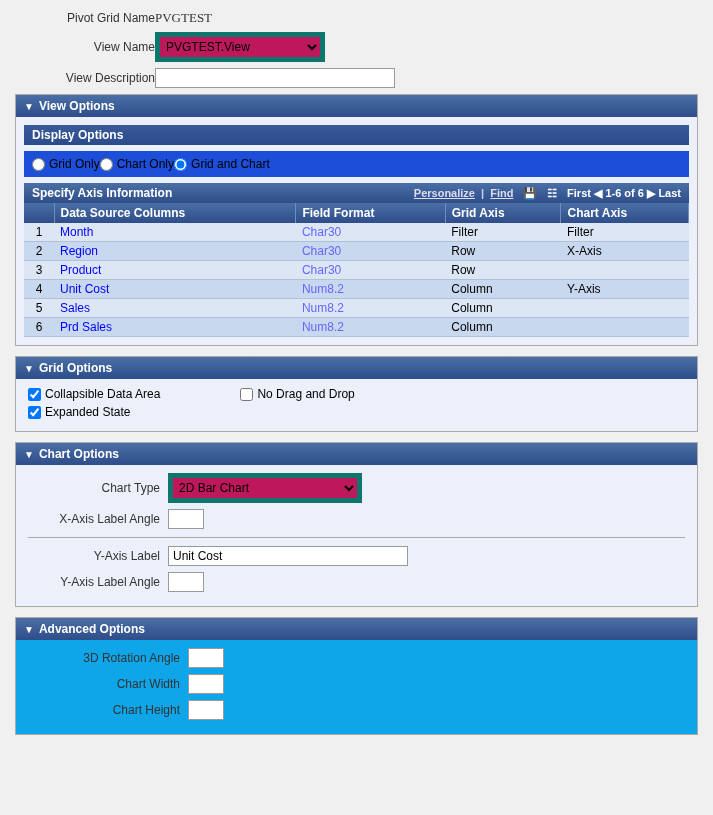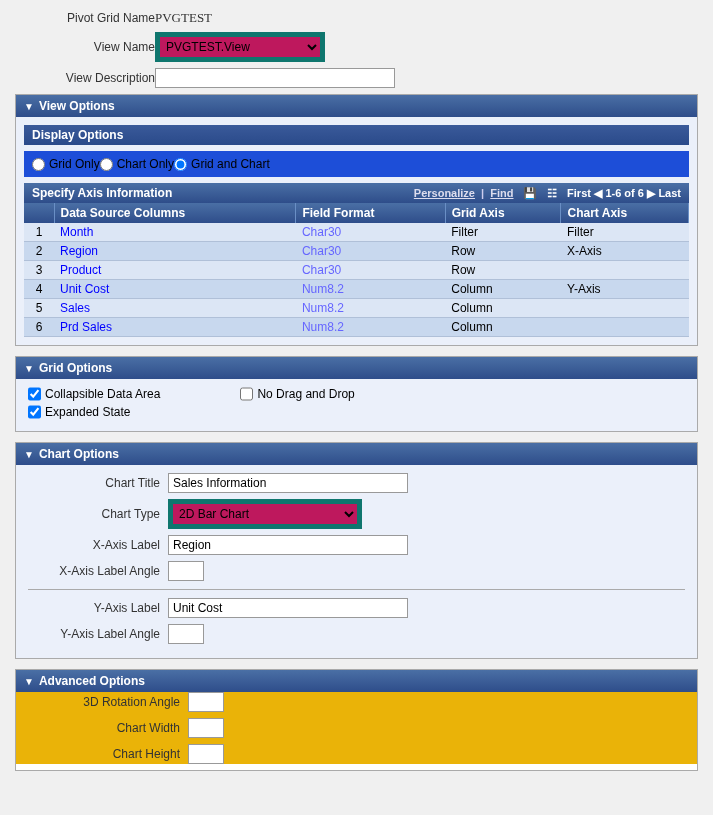--- a/index.html
+++ b/index.html
@@ -148,20 +148,21 @@
       color: #00f;
       text-decoration: none;
     }
     
     .grid-options-body {
       padding: 8px 12px;
       background: #ebf0fa;
     }
     .checkbox-row {
       display: flex;
+      align-items: center;
       gap: 4px;
       margin-bottom: 4px;
     }
     
     .chart-options-body {
       padding: 8px 12px;
       background: #ebf0fa;
     }
     .chart-form-row {
       display: flex;
@@ -175,22 +176,22 @@
       color: #333;
       font-size: 12px;
     }
     .chart-divider {
       border: none;
       border-top: 1px solid #aaa;
       margin: 8px 0;
     }
     
     .adv-options-body {
-      padding: 0 12px;
-      background: #eab308;
+      padding: 8px 12px;
+      background: #0ea5e9;
     }
     .adv-form-row {
       display: flex;
       align-items: center;
       margin-bottom: 6px;
     }
     .adv-label {
       text-align: right;
       width: 160px;
       padding-right: 8px;
@@ -354,37 +355,29 @@
     </div>
   </div>
 
   <div class="section-panel">
     <div class="section-header">
       <span class="arrow">▼</span>
       <span>Chart Options</span>
     </div>
     <div class="chart-options-body">
       <div class="chart-form-row">
-        <div class="chart-label">Chart Title</div>
-        <input type="text" style="width: 240px;" value="Sales Information">
-      </div>
-      <div class="chart-form-row">
         <div class="chart-label">Chart Type</div>
         <select style="width:194px;">
           <option>2D Bar Chart</option>
           <option>3D Bar Chart</option>
           <option>Line Chart</option>
           <option>Pie Chart</option>
         </select>
       </div>
       <div class="chart-form-row">
-        <div class="chart-label">X-Axis Label</div>
-        <input type="text" style="width: 240px;" value="Region">
-      </div>
-      <div class="chart-form-row">
         <div class="chart-label">X-Axis Label Angle</div>
         <input type="text" class="small-input" style="">
       </div>
       <hr class="chart-divider">
       <div class="chart-form-row">
         <div class="chart-label">Y-Axis Label</div>
         <input type="text" style="width: 240px;" value="Unit Cost">
       </div>
       <div class="chart-form-row">
         <div class="chart-label">Y-Axis Label Angle</div>

